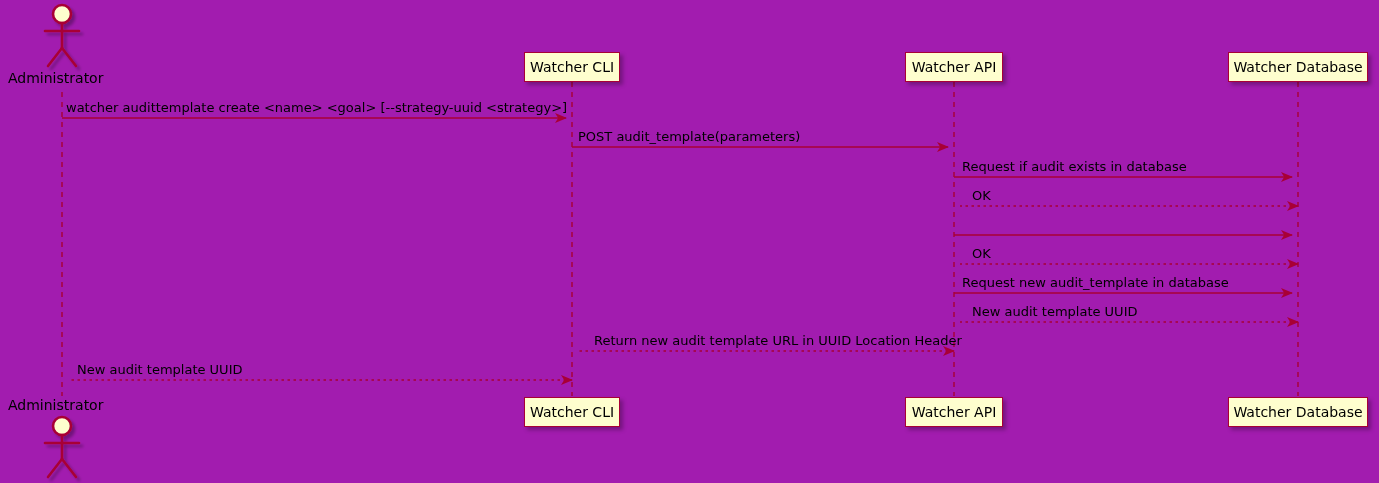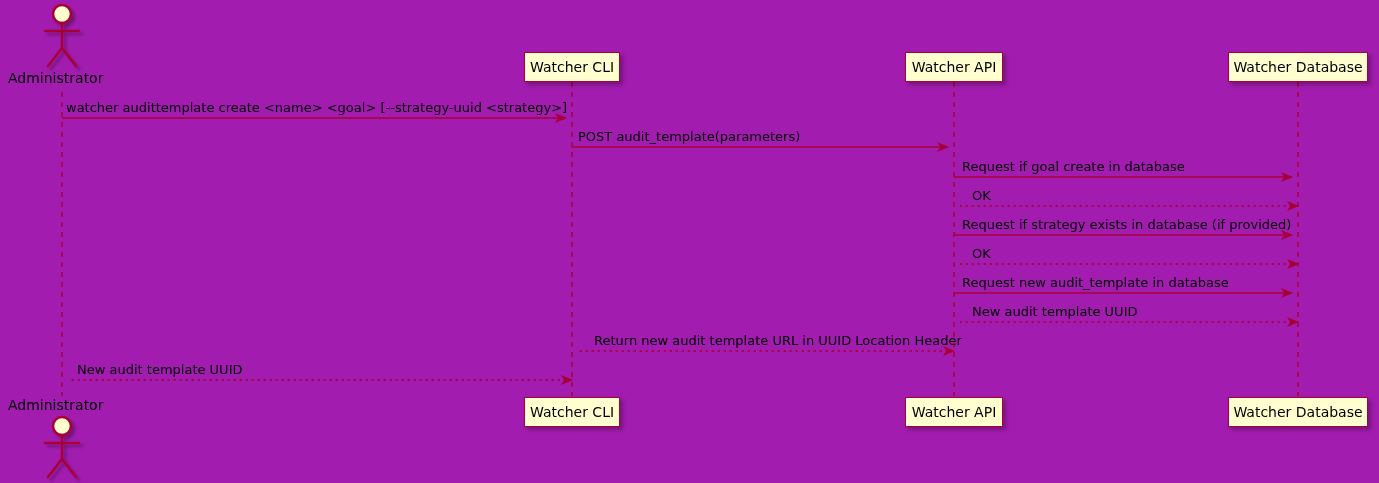--- a/index.html
+++ b/index.html
@@ -139,25 +139,24 @@
   <div class="participant" style="left:524px; top:397px; width:96px;">Watcher CLI</div>
 
   <div class="participant" style="left:905px; top:397px; width:98px;">Watcher API</div>
 
   <div class="participant" style="left:1228px; top:397px; width:140px;">Watcher Database</div>
 
   <div class="msg-label" style="left:66px; top:101px;">watcher audittemplate create &lt;name&gt; &lt;goal&gt; [--strategy-uuid &lt;strategy&gt;]</div>
 
   <div class="msg-label" style="left:578px; top:130px;">POST audit_template(parameters)</div>
 
-  <div class="msg-label" style="left:962px; top:160px;">Request if goal create in database</div>
+  <div class="msg-label" style="left:962px; top:160px;">Request if audit exists in database</div>
 
   <div class="msg-label" style="left:972px; top:189px;">OK</div>
 
-  <div class="msg-label" style="left:962px; top:218px;">Request if strategy exists in database (if provided)</div>
 
   <div class="msg-label" style="left:972px; top:247px;">OK</div>
 
   <div class="msg-label" style="left:962px; top:276px;">Request new audit_template in database</div>
 
   <div class="msg-label" style="left:972px; top:305px;">New audit template UUID</div>
 
   <div class="msg-label" style="left:594px; top:334px;">Return new audit template URL in UUID Location Header</div>
 
   <div class="msg-label" style="left:77px; top:363px;">New audit template UUID</div>

